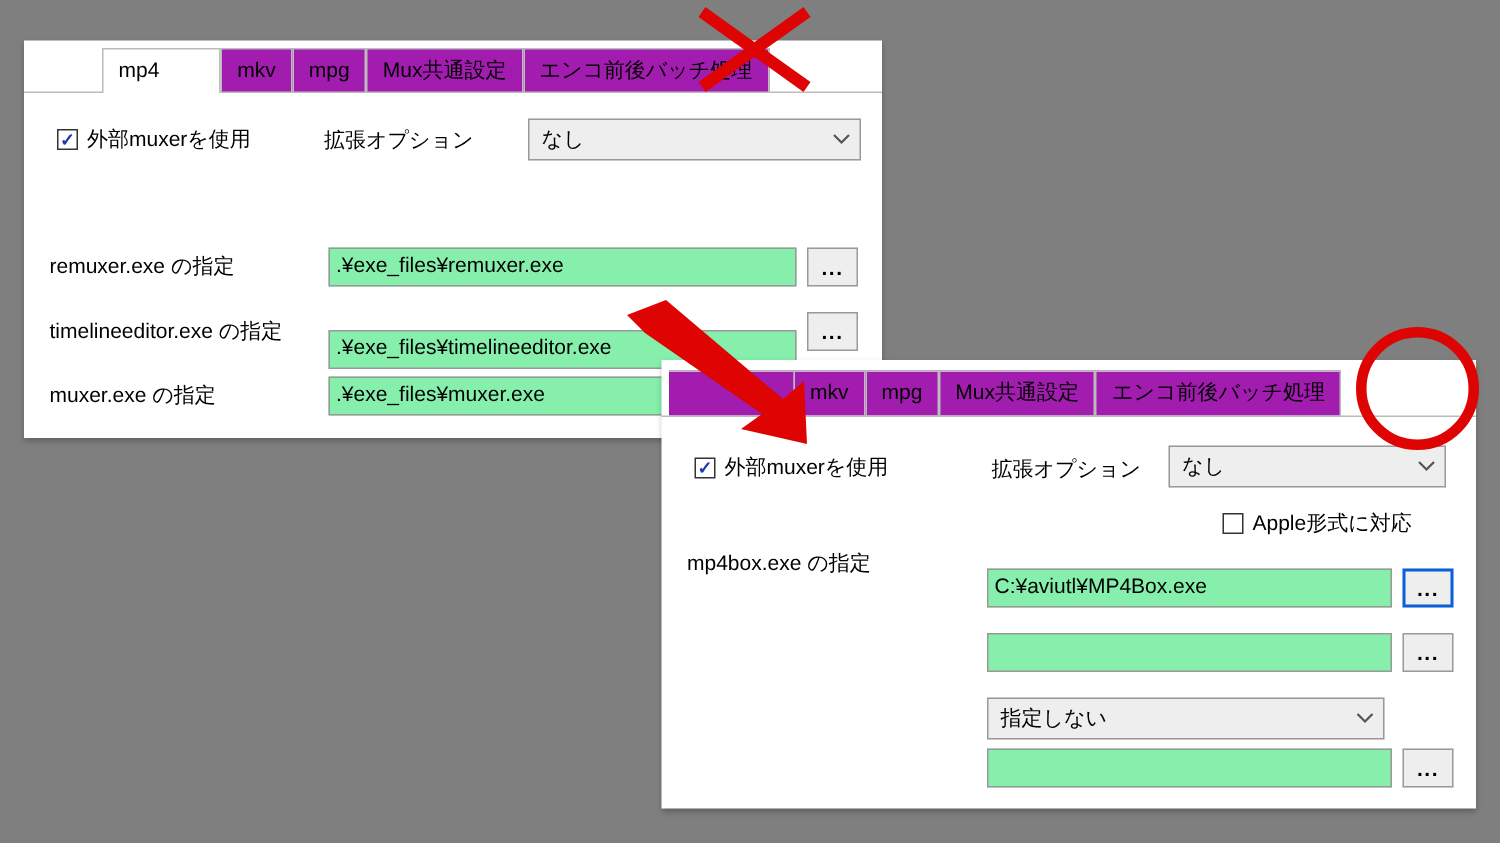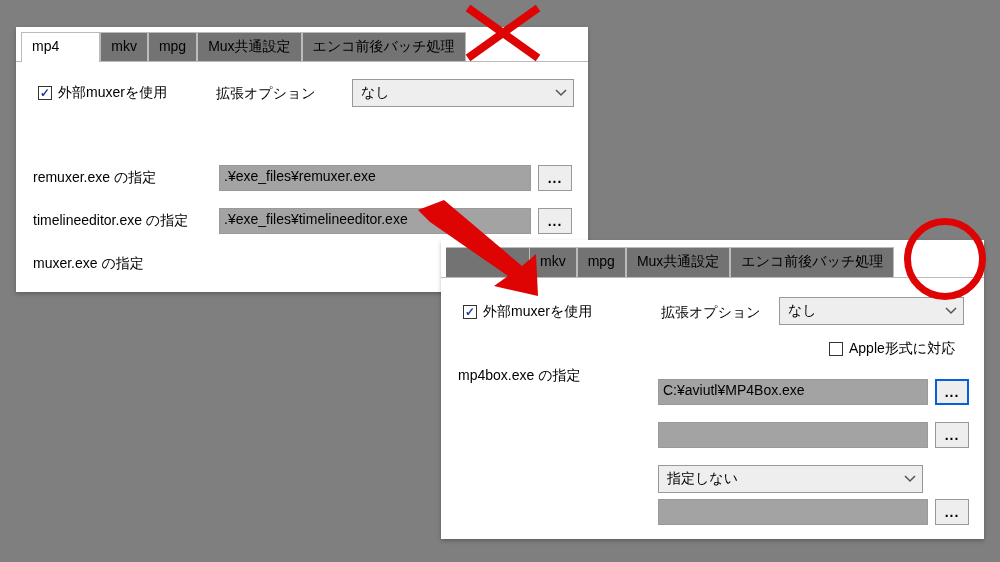--- a/index.html
+++ b/index.html
@@ -1,45 +1,45 @@
 <!DOCTYPE html>
 <html><head>
 <meta charset="utf-8">
 <style>
 html,body{margin:0;padding:0;width:1000px;height:562px;background:#7f7f7f;font-family:"Meiryo","MS PGothic",sans-serif;font-size:14px;color:#000;}
 *,*::before,*::after{box-sizing:border-box;}
 .shot{position:absolute;background:#fff;border:0;box-shadow:0 2px 4px rgba(0,0,0,.25);}
 .shotA{left:16px;top:27px;width:572px;height:265px;}
 .shotB{left:441px;top:240px;width:543px;height:299px;}
 .tabbar{position:absolute;left:0;top:0;display:flex;}
-.tab{border:1px solid #bbb;border-bottom:0;background:#737373;padding:5px 10px 6px 10px;margin-right:0px;font-size:14px;position:relative;cursor:pointer;white-space:nowrap;}
+.tab{border:1px solid #bbb;border-bottom:0;background:#a21caf;padding:5px 10px 6px 10px;margin-right:0px;font-size:14px;position:relative;cursor:pointer;white-space:nowrap;}
 .tab.noleft{border-left:0;}
 .tab.active{background:#fff;z-index:2;}
 .tabrule{position:absolute;left:0;right:0;height:1px;background:#bbb;}
 .lbl{position:absolute;white-space:nowrap;}
 .chk{position:absolute;display:flex;align-items:center;gap:6px;cursor:pointer;}
 .chk .box{width:14px;height:14px;border:1px solid #333;display:flex;align-items:center;justify-content:center;}
 .chk .mark{color:#1e3aae;font-size:12px;line-height:1;font-weight:bold;}
 .select{position:absolute;border:1px solid #999;background:#eee;display:flex;align-items:center;padding:0 22px 0 8px;cursor:pointer;}
 .select .caret{position:absolute;right:6px;top:50%;transform:translateY(-50%);}
 .caret svg{display:block;}
-.txt{position:absolute;border:1px solid #999;background:#a3a3a3;padding:2px 4px;font-size:14px;white-space:nowrap;overflow:hidden;}
+.txt{position:absolute;border:1px solid #999;background:#86efac;padding:2px 4px;font-size:14px;white-space:nowrap;overflow:hidden;}
 .browse{position:absolute;width:34px;height:26px;border:1px solid #999;background:#eee;display:flex;align-items:center;justify-content:center;cursor:pointer;font-weight:bold;letter-spacing:1px;}
 .browse.hl{border:2px solid #0a5fd8;}
 
 .xmark{position:absolute;pointer-events:none;}
 .circle{position:absolute;border:7px solid #de0404;border-radius:50%;pointer-events:none;}
 .arrow{position:absolute;pointer-events:none;}
 </style>
 </head>
 <body>
 
 <div class="shot shotA">
   <div class="tabbar" style="left:5px;top:5px;">
-    <div class="tab active" style="padding-right:40px;">mp4</div>
+    <div class="tab active" style="padding-right:40px;margin-left:47px;">mp4</div>
     <div class="tab">mkv</div>
     <div class="tab">mpg</div>
     <div class="tab">Mux共通設定</div>
     <div class="tab">エンコ前後バッチ処理</div>
   </div>
   <div class="tabrule" style="top:34px;"></div>
 
   <div class="chk" style="left:22px;top:57px;">
     <span class="box">
         <span class="mark">✓</span>
@@ -54,24 +54,25 @@
           <path d="M1 1 L6 6 L11 1" stroke="#555" stroke-width="1.5" fill="none"></path>
         </svg>
       </span>
   </div>
 
   <span class="lbl" style="left:17px;top:142px;">remuxer.exe の指定</span>
   <div class="txt" style="left:203px;top:138px;width:312px;height:26px;">.¥exe_files¥remuxer.exe</div>
   <div class="browse" style="left:522px;top:138px;">...</div>
 
   <span class="lbl" style="left:17px;top:185px;">timelineeditor.exe の指定</span>
-  <div class="txt" style="left:203px;top:181px;width:312px;height:26px;">.¥exe_files¥timelineeditor.exe</div>
+  <div class="txt" style="left:203px;top:193px;width:312px;height:26px;">.¥exe_files¥timelineeditor.exe</div>
   <div class="browse" style="left:522px;top:181px;">...</div>
 
   <span class="lbl" style="left:17px;top:228px;">muxer.exe の指定</span>
+  <div class="txt" style="left:203px;top:224px;width:312px;height:26px;">.¥exe_files¥muxer.exe</div>
   <div class="browse" style="left:522px;top:224px;">...</div>
 </div>
 
 <div class="shot shotB">
   <div class="tabbar" style="left:5px;top:7px;">
     <div class="tab noleft" style="border-bottom:0;width:83px;border-right:0;"></div>
     <div class="tab">mkv</div>
     <div class="tab">mpg</div>
     <div class="tab">Mux共通設定</div>
     <div class="tab">エンコ前後バッチ処理</div>
@@ -87,21 +88,21 @@
   <span class="lbl" style="left:220px;top:64px;">拡張オプション</span>
   <div class="select" style="left:338px;top:57px;width:185px;height:28px;">
     <span>なし</span>
     <span class="caret">
         <svg width="12" height="8">
           <path d="M1 1 L6 6 L11 1" stroke="#555" stroke-width="1.5" fill="none"></path>
         </svg>
       </span>
   </div>
 
-  <div class="chk" style="left:388px;top:100px;justify-content:space-between;">
+  <div class="chk" style="left:374px;top:100px;justify-content:space-between;">
     <span class="box"></span>
     <span>Apple形式に対応</span>
   </div>
 
   <span class="lbl" style="left:17px;top:127px;">mp4box.exe の指定</span>
   <div class="txt" style="left:217px;top:139px;width:270px;height:26px;">C:¥aviutl¥MP4Box.exe</div>
   <div class="browse hl" style="left:494px;top:139px;">...</div>
 
   <div class="txt" style="left:217px;top:182px;width:270px;height:26px;"></div>
   <div class="browse" style="left:494px;top:182px;">...</div>

